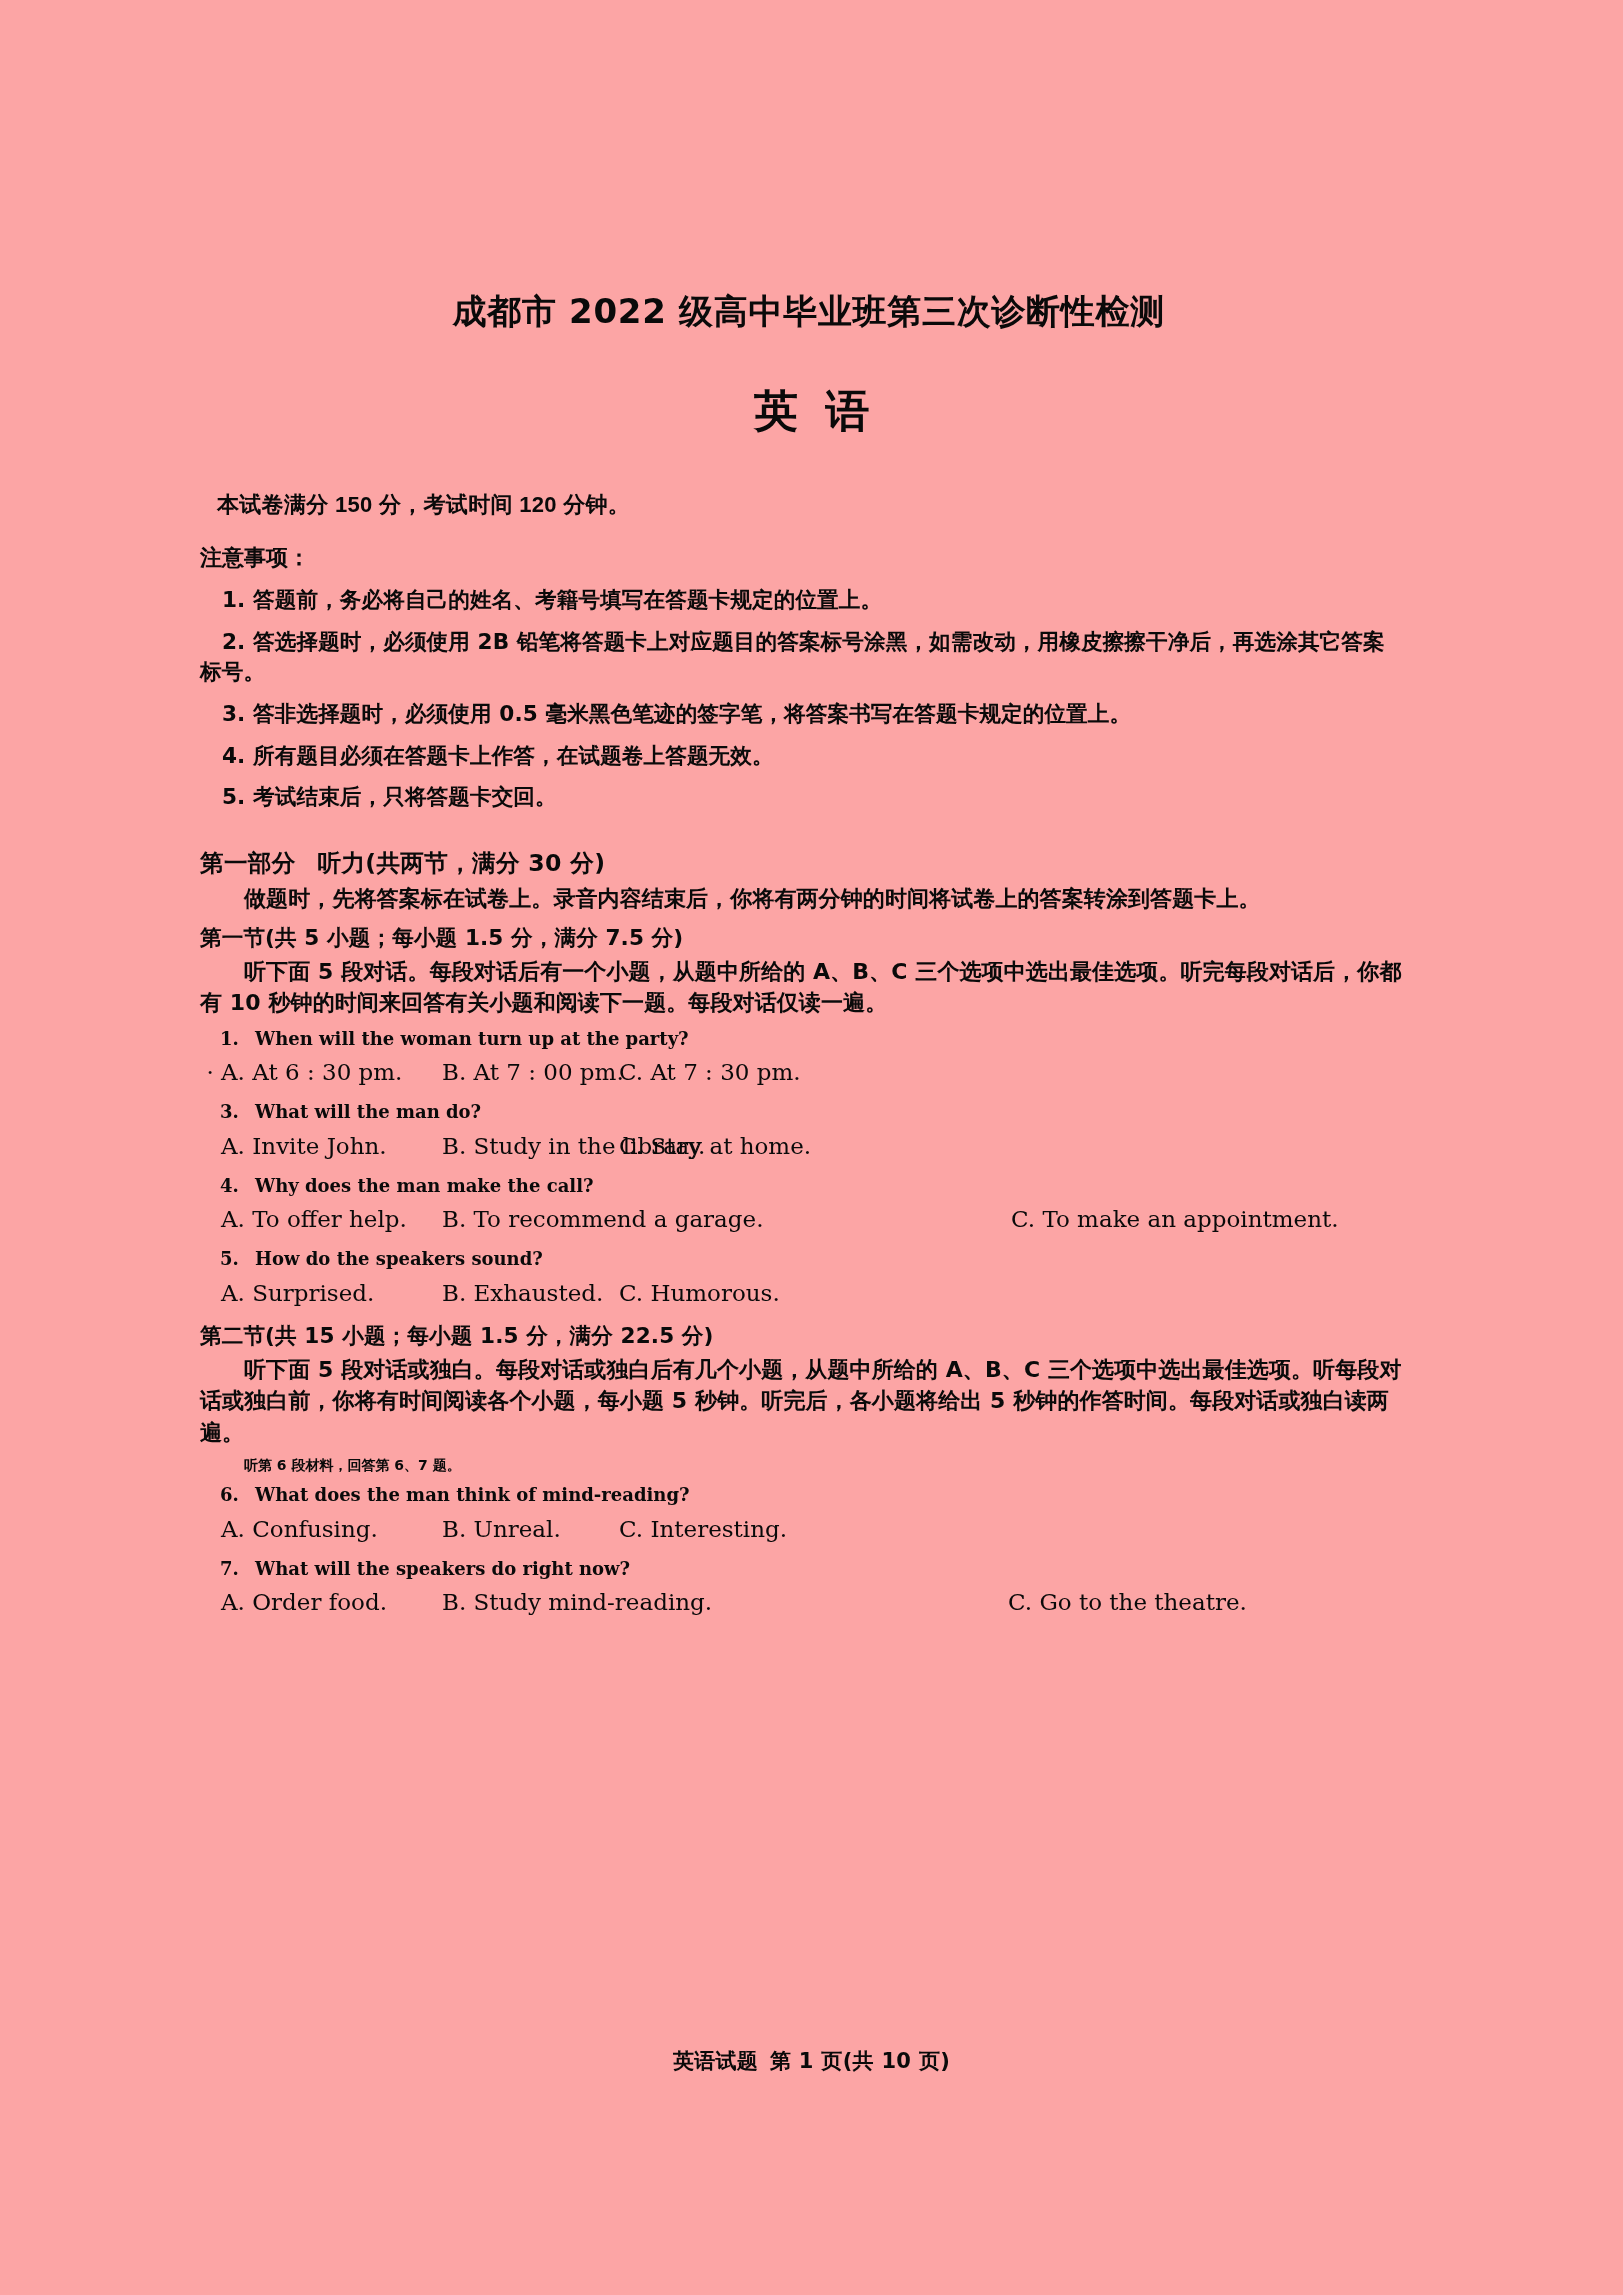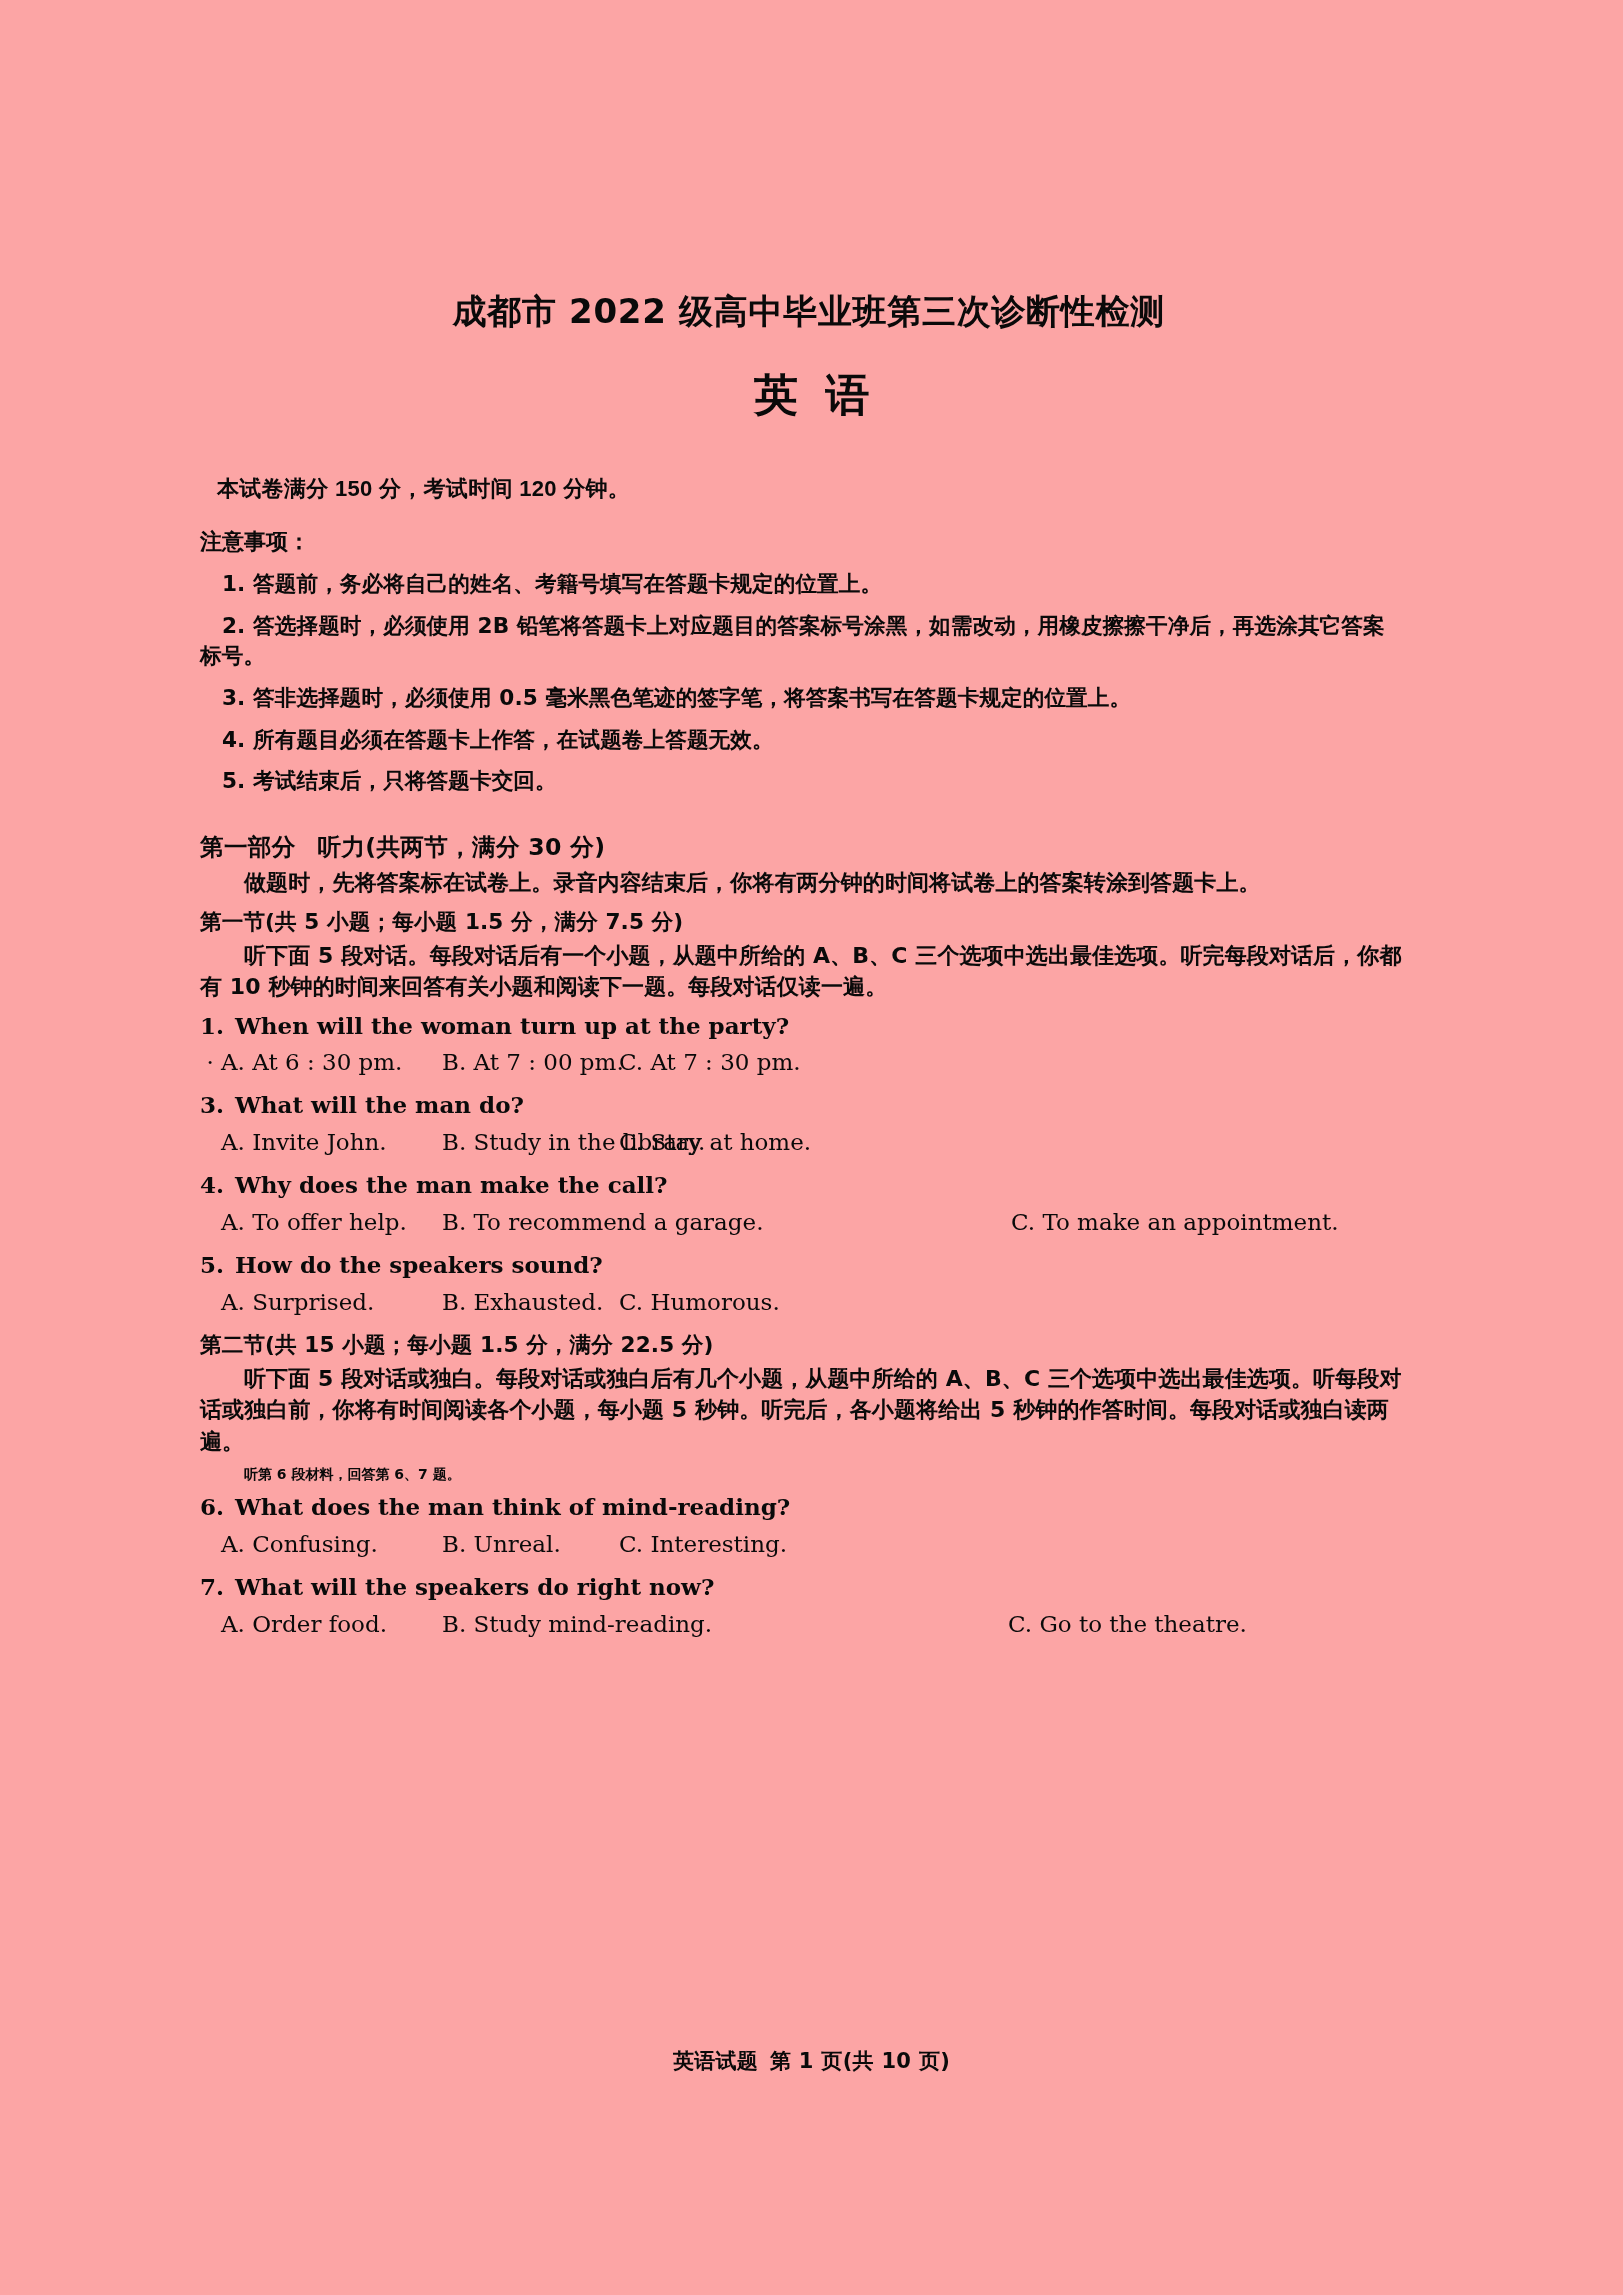--- a/index.html
+++ b/index.html
@@ -41,21 +41,21 @@
     margin-top: 293px;
     padding-left: 14.4px;
     line-height: 1.1;
   }
   .subject-title {
     text-align: center;
     font-family: "DejaVu Sans", "Liberation Sans", sans-serif;
     font-weight: bold;
     font-size: 44px;
     letter-spacing: 27.5px;
-    margin-top: 41px;
+    margin-top: 57px;
     padding-left: 48px;
     line-height: 1.1;
   }
 
   .scoreline {
     font-family: Liberation Sans, sans-serif;
     font-weight: bold;
     font-size: 22px;
     margin-top: 54px;
     margin-left: 17px;
@@ -113,23 +113,24 @@
     text-indent: 44px;
   }
 
   
   .q {
     margin-top: 9.2px;
   }
   .q-stem {
     font-family: "DejaVu Serif", "Liberation Serif", serif;
     font-weight: bold;
-    font-size: 23px;
+    font-size: 18px;
     line-height: 1.25;
     white-space: nowrap;
+    margin-left: 20px;
   }
   .q-num {
     display: inline-block;
     width: 35px;
     font-weight: bold;
   }
   .q-opts {
     position: relative;
     height: 34px;
     margin-top: 7.9px;

